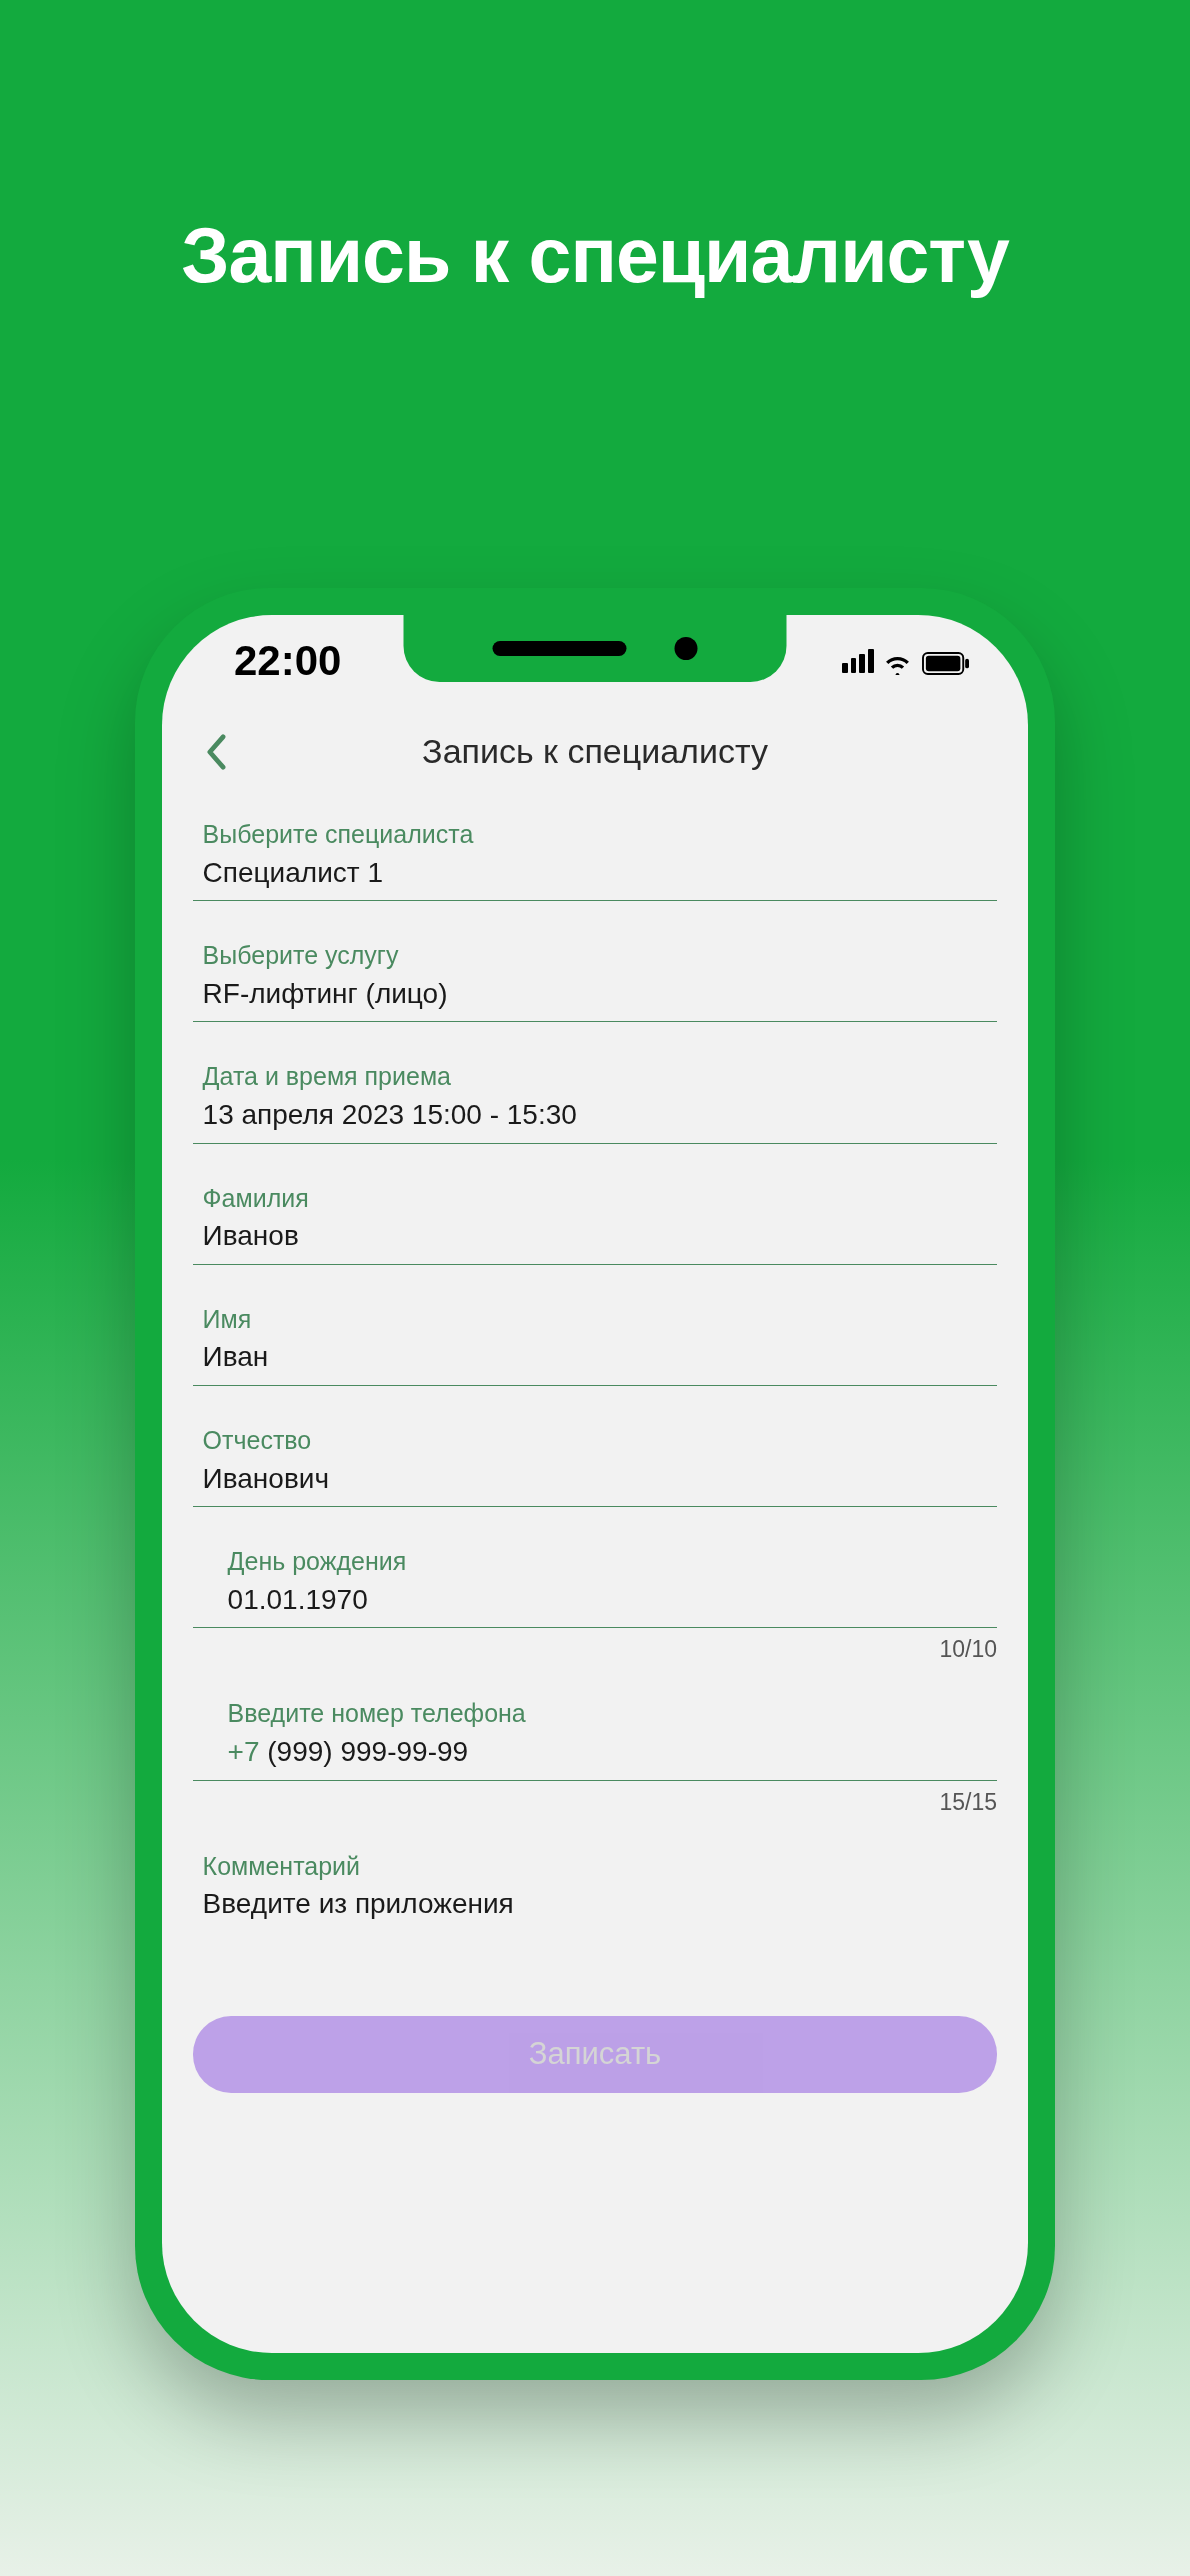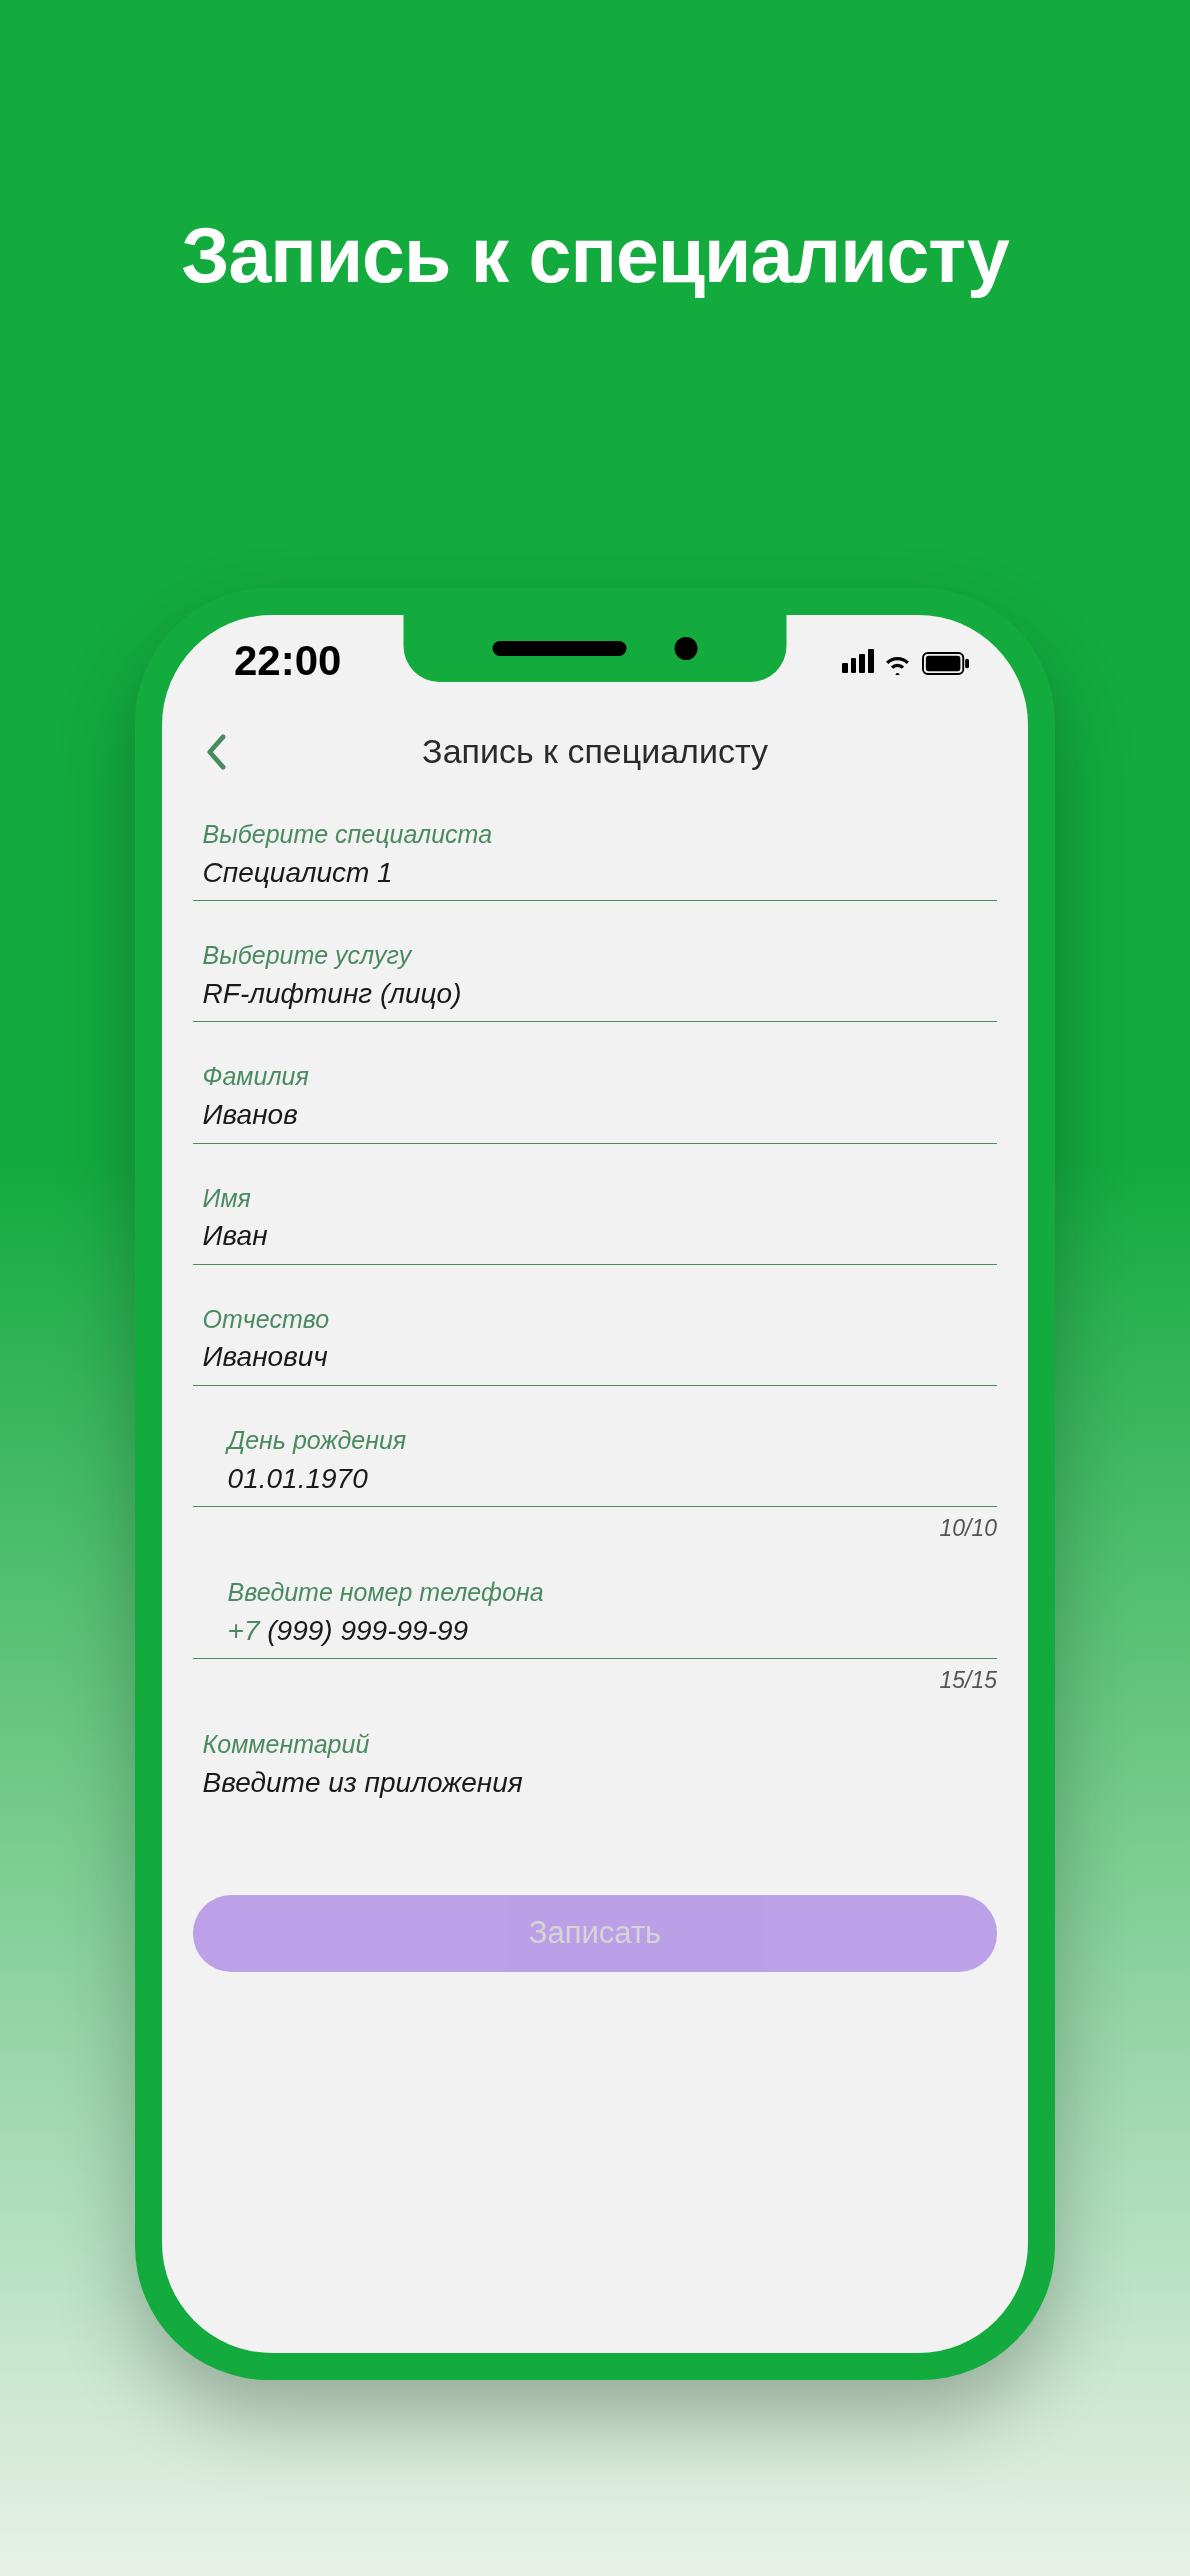--- a/index.html
+++ b/index.html
@@ -89,21 +89,21 @@
     justify-content: center;
   }
   .nav-title {
     position: absolute;
     left: 50%;
     transform: translateX(-50%);
     font-size: 34px;
     font-weight: 400;
     color: #2a2a2a;
   }
-  .form { padding: 0 31px; font-style: italic; }
+  .form { padding: 0 31px; }
   .field {
     padding: 23px 9.6px 11.5px 9.6px;
     border-bottom: 1.9px solid #4a8a60;
     margin-bottom: 17px;
     position: relative;
   }
   .field-label {
     font-size: 25px;
     color: #4a8a60;
     margin-bottom: 7.7px;
@@ -185,20 +185,24 @@
       <div class="field">
         <div class="field-label">Выберите специалиста</div>
         <div class="field-value">Специалист 1</div>
       </div>
 
       <div class="field">
         <div class="field-label">Выберите услугу</div>
         <div class="field-value">RF-лифтинг  (лицо)</div>
       </div>
 
+      <div class="field">
+        <div class="field-label">Дата и время приема</div>
+        <div class="field-value">13 апреля 2023   15:00 - 15:30</div>
+      </div>
 
       <div class="field">
         <div class="field-label">Фамилия</div>
         <div class="field-value">Иванов</div>
       </div>
 
       <div class="field">
         <div class="field-label">Имя</div>
         <div class="field-value">Иван</div>
       </div>

